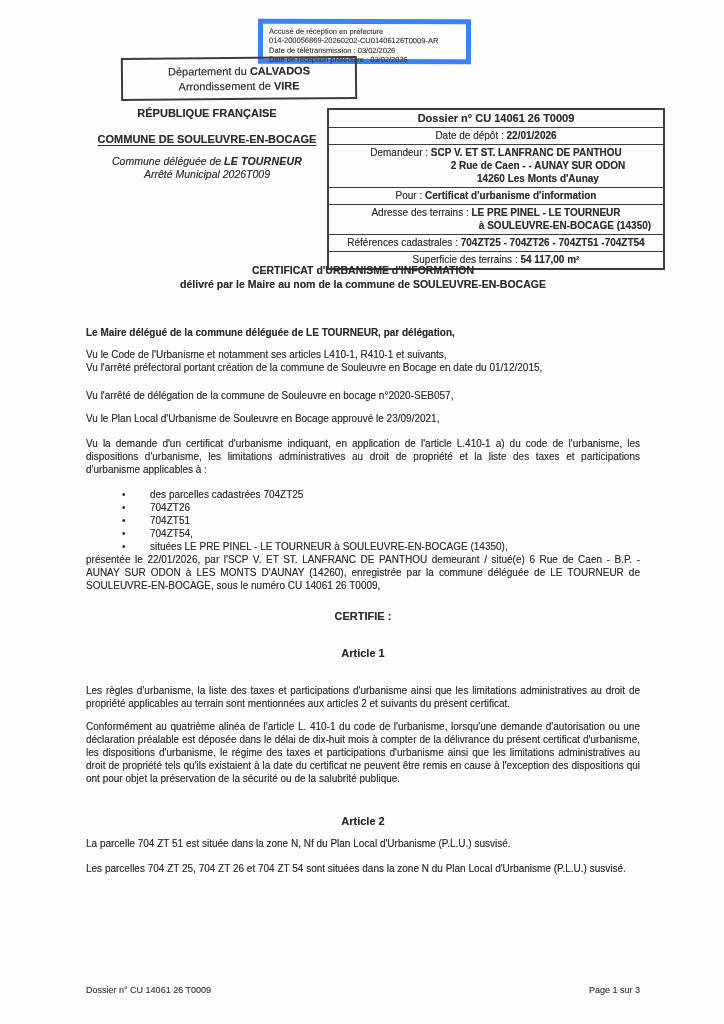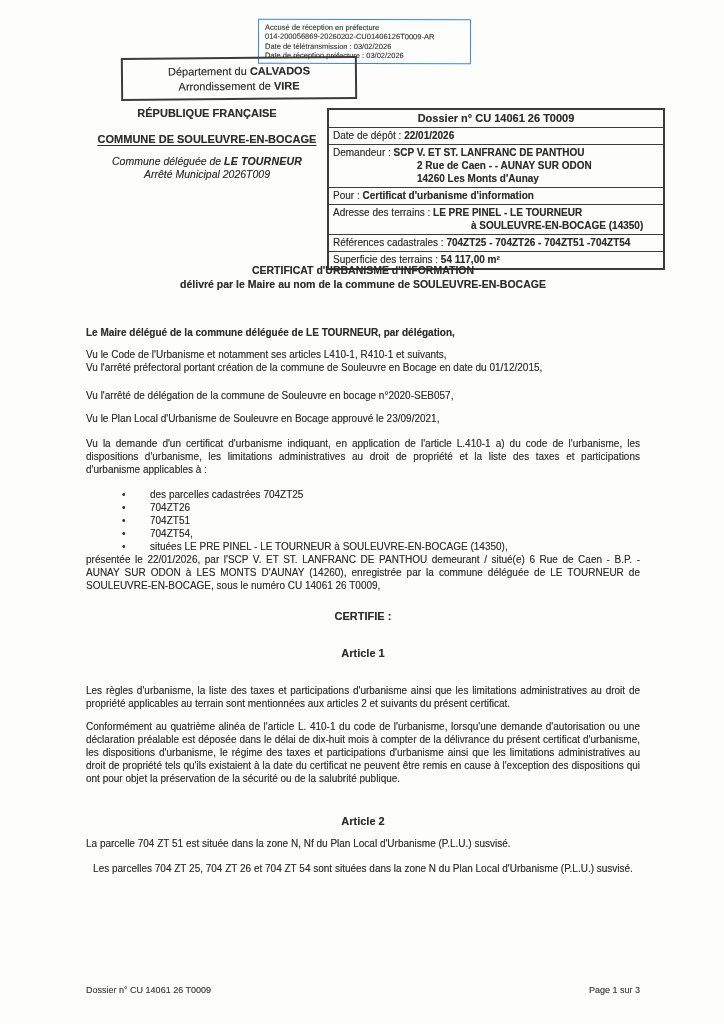--- a/index.html
+++ b/index.html
@@ -11,21 +11,21 @@
     background:#fdfdfc;
     color:#2d2d2d;
     font-family:"Liberation Sans", sans-serif;
     overflow:hidden;
     text-shadow:0 0 0.4px rgba(45,45,45,0.45);
   }
 
   
   .stamp {
     position:absolute; left:258px; top:19px; width:213px; height:45px;
-    border:1px solid #3b82f6;
+    border:5px solid #3b82f6;
     padding:3px 6px;
     font-size:7.5px; line-height:9.4px;
     color:#3a3a3a;
     transform:rotate(0.2deg);
     background:transparent;
   }
 
   
   .dept-box {
     position:absolute; left:121px; top:57px; width:236px; height:43px;
@@ -47,21 +47,21 @@
   .delegated { margin-top:10px; font-style:italic; font-size:10.5px; line-height:13px; }
   .delegated b { letter-spacing:0.2px; }
   .arrete { font-style:italic; font-size:10.5px; line-height:13px; }
 
   
   .d-table {
     position:absolute; left:327px; top:108px; width:338px;
     border:2px solid #3c3c3c;
     font-size:10px; line-height:13px;
   }
-  .d-row { border-top:1px solid #3c3c3c; padding:1px 4px 2px 4px; }
+  .d-row { border-top:1px solid #3c3c3c; padding:1px 4px 2px 4px;text-align:center; }
   .d-row.first { border-top:none; text-align:center; font-weight:bold; font-size:11px; padding:2px 4px; }
   .d-row .val { font-weight:bold; }
   .cont { display:block; padding-left:84px; font-weight:bold; }
   .cont.addr { padding-left:138px; }
 
   
   .doc-title {
     position:absolute; left:86px; top:264px; width:554px;
     text-align:center; font-weight:bold; font-size:10.5px; line-height:13.5px;
   }
@@ -80,21 +80,21 @@
   .bullets { margin-top:12px; list-style:none; }
   .bullets li { position:relative; padding-left:64px; line-height:13px; }
   .bullets li .marker { position:absolute; left:36px; top:0; }
   .p-presentee { text-align:justify; }
   .heading { margin-top:18px; text-align:center; font-weight:bold; font-size:11px; }
   .h-article1 { margin-top:24px; }
   .a1p1 { margin-top:24px; text-align:justify; }
   .a1p2 { margin-top:10px; text-align:justify; }
   .h-article2 { margin-top:30px; }
   .a2p1 { margin-top:9px; }
-  .a2p2 { margin-top:12px;text-align:center; }
+  .a2p2 { margin-top:12px; }
 
   
   .footer {
     position:absolute; left:86px; top:985px; width:554px;
     display:flex; justify-content:space-between;
     font-size:9px; color:#3f3f3f;
   }
 </style>
 </head>
 <body>

